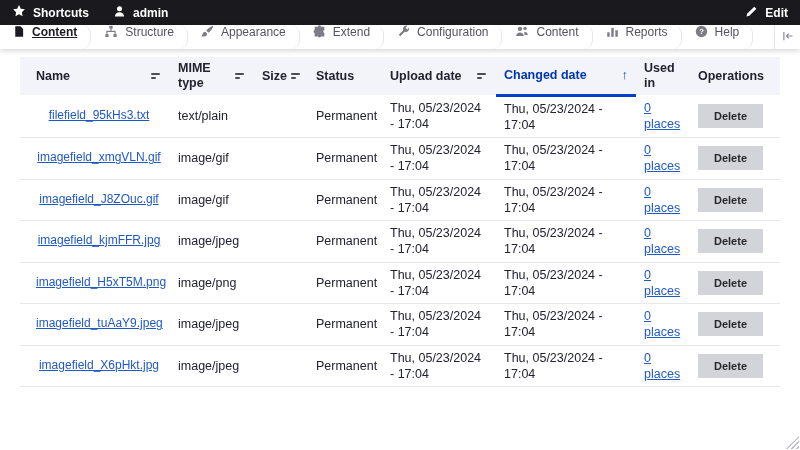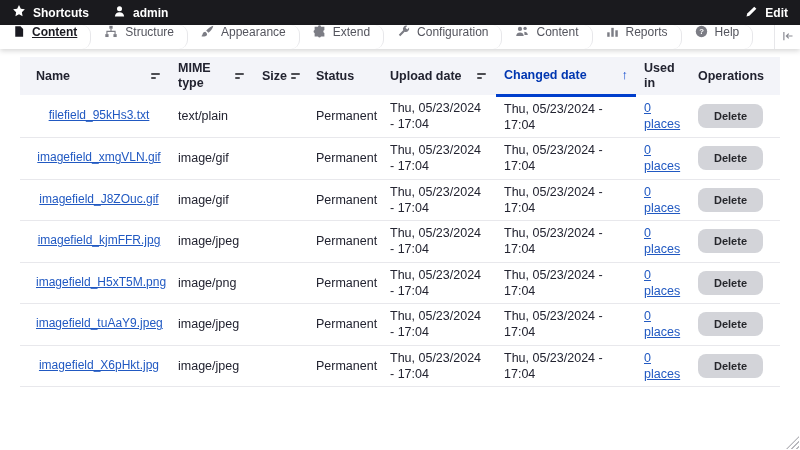--- a/index.html
+++ b/index.html
@@ -52,21 +52,21 @@
   .sort-icon i:last-child  { width:5px; }
   th.c-changed { color:#0036b1; border-bottom:3px solid #003ecc; }
   .sort-arrow { color:#003ecc; font-size:13px; font-weight:700; }
 
   tbody td { padding:4px 8px; height:40px; vertical-align:middle; border-bottom:1px solid #e8e8ec; line-height:1.3; }
   tbody td.c-name { padding-left:16px; white-space:nowrap; font-size:12px;text-align:center; }
   tbody td.c-status { white-space:nowrap;margin-left:39px; }
   a { color:#2159c2; text-decoration:underline; }
   .c-used a { display:inline-block; max-width:42px; }
   .btn-delete {
-    background:#d3d4d9; border:none; border-radius:8px; color:#26272c;
+    background:#d3d4d9; border:none; border-radius:0; color:#26272c;
     font-family:"Liberation Sans", sans-serif; font-size:11px; font-weight:700;
     padding:6px 16px; cursor:pointer;
   }
 
   
   .resize-grip {
     position:absolute; right:1px; bottom:1px; width:13px; height:13px;
     background:repeating-linear-gradient(135deg, transparent 0 2px, #b9b9be 2px 3.5px);
     clip-path:polygon(100% 0, 100% 100%, 0 100%);
     cursor:nwse-resize;

